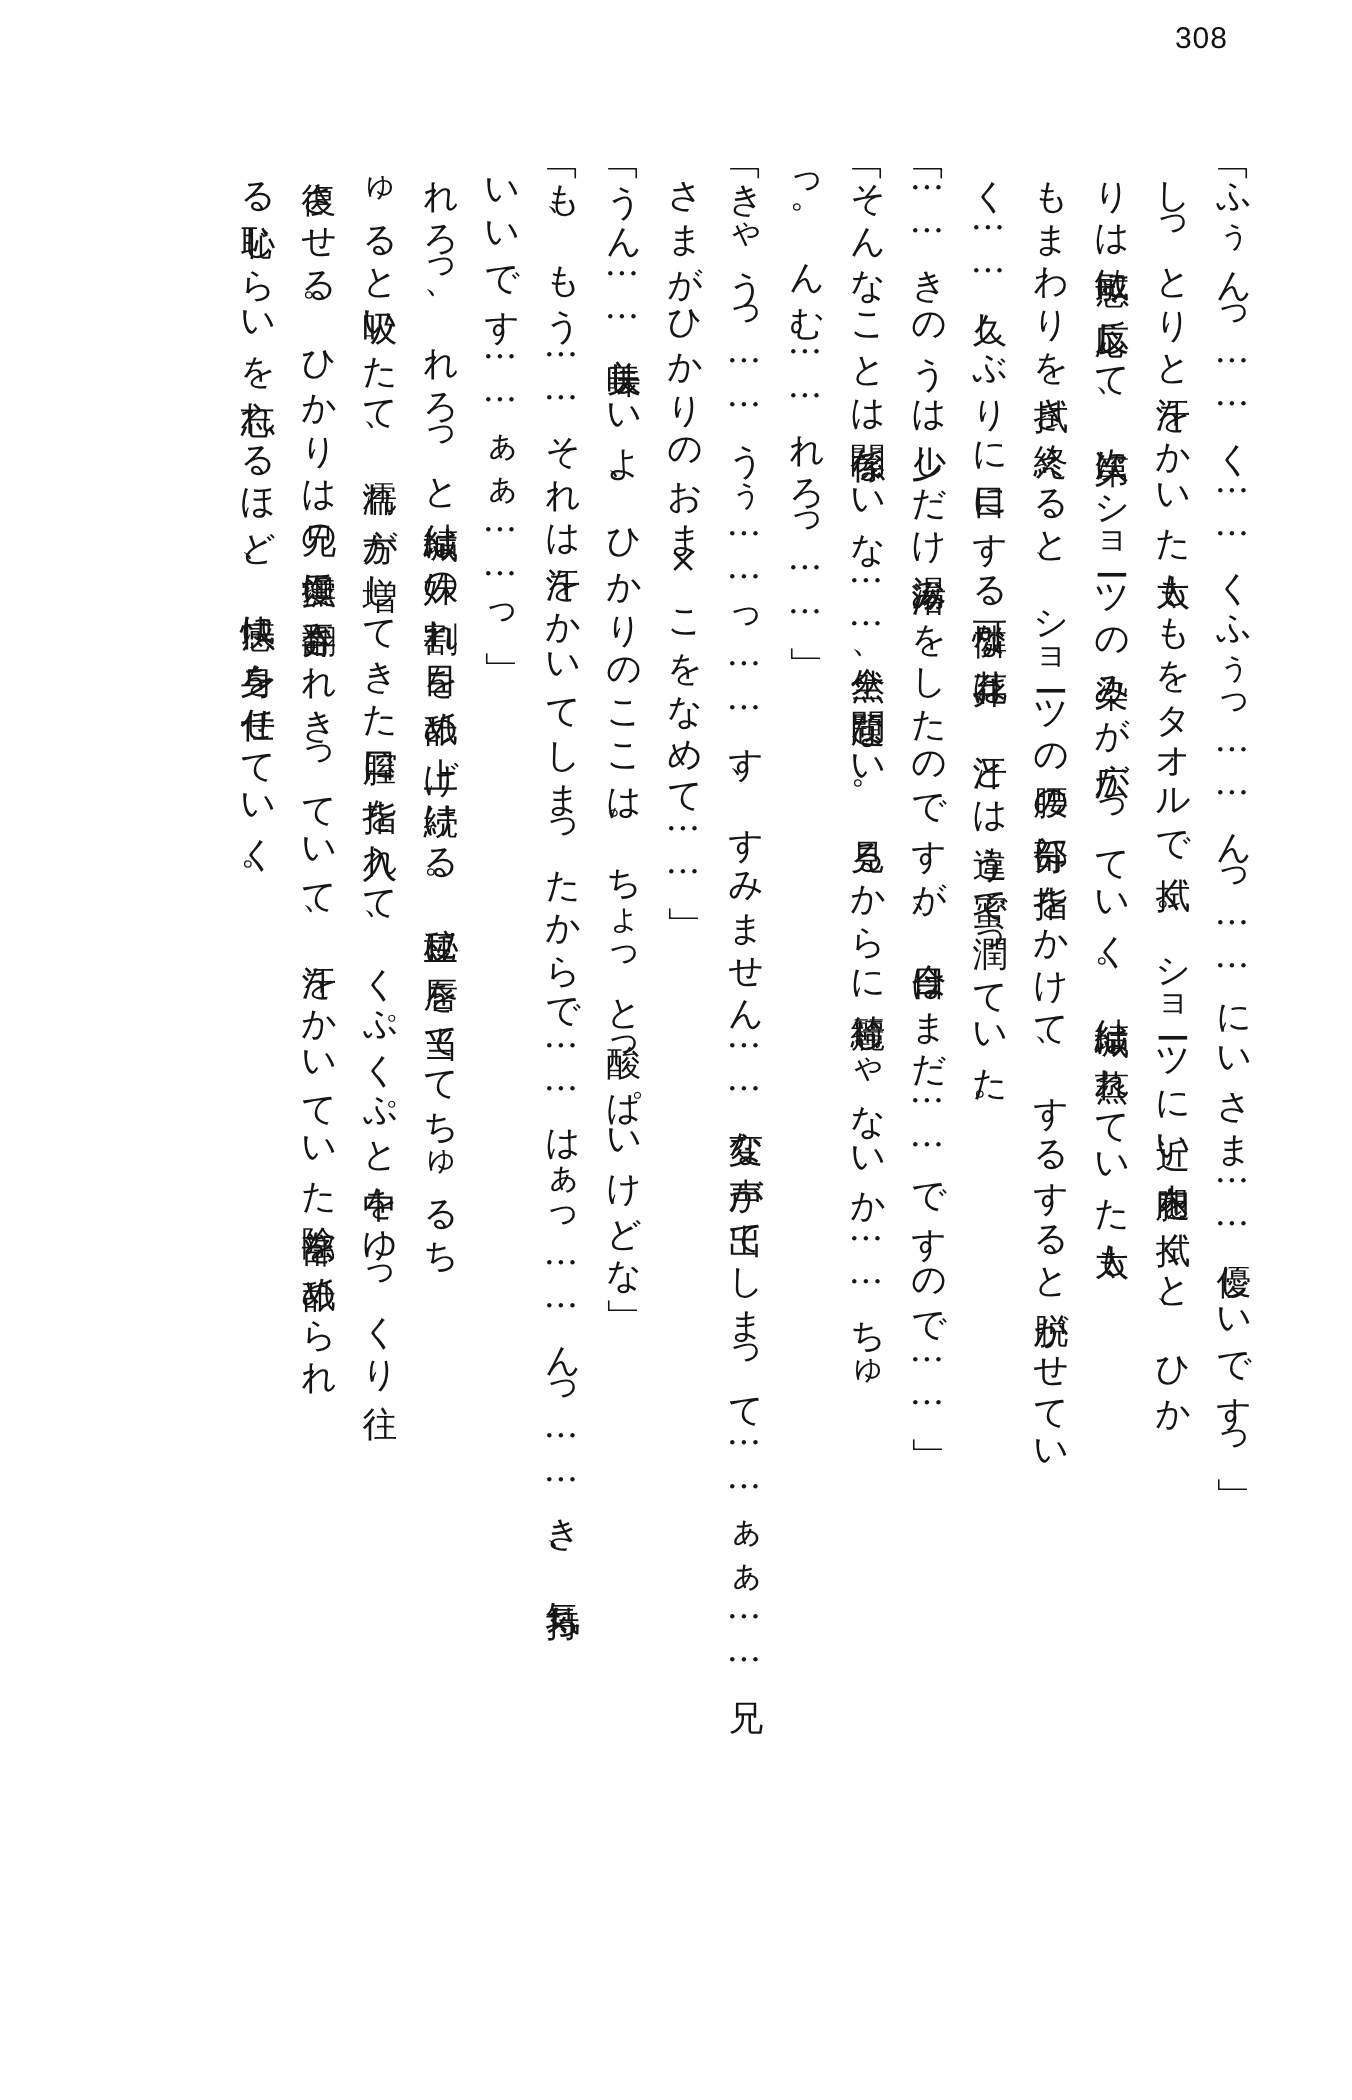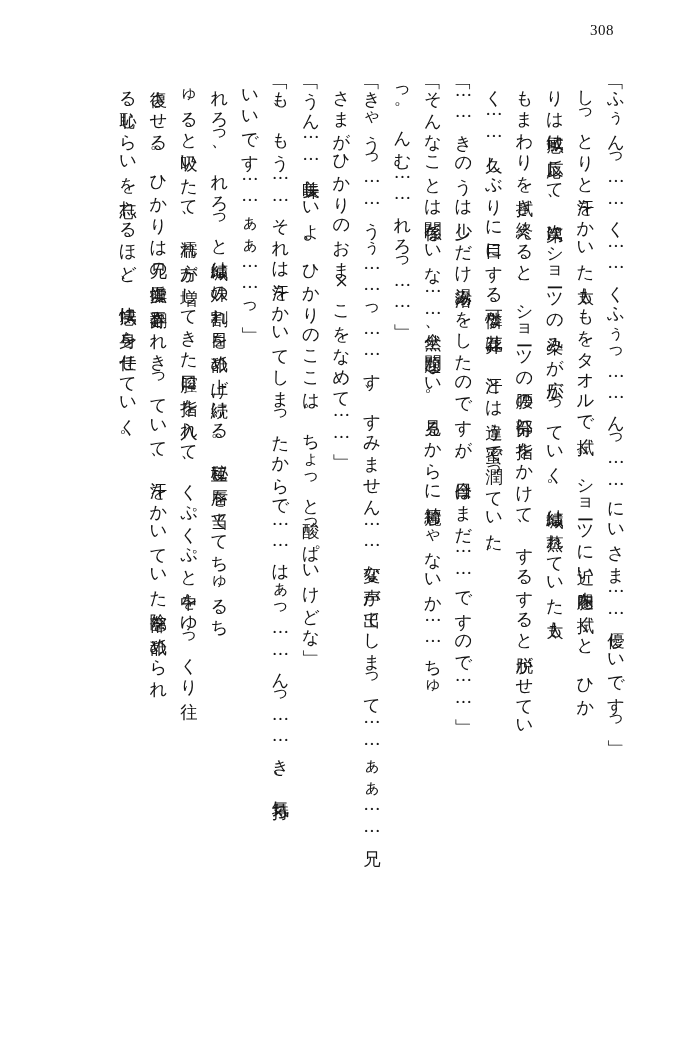--- a/index.html
+++ b/index.html
@@ -11,24 +11,24 @@
     position: relative;
     width: 676px;
     height: 1050px;
     background: #ffffff;
     overflow: hidden;
     font-family: "Liberation Serif", "DejaVu Serif", serif;
     color: #1a1a1a;
   }
   .page-number {
     position: absolute;
-    top: 22px;
+    top: 11px;
     right: 62px;
     font-size: 15px;
-    font-family: Liberation Serif, serif;
+    font-family: Liberation Sans, sans-serif;
     color: #111111;
     letter-spacing: 0.5px;
   }
   .body-text {
     position: absolute;
     top: 78px;
     right: 52px;
     left: 52px;
     height: 930px;
     display: flex;

